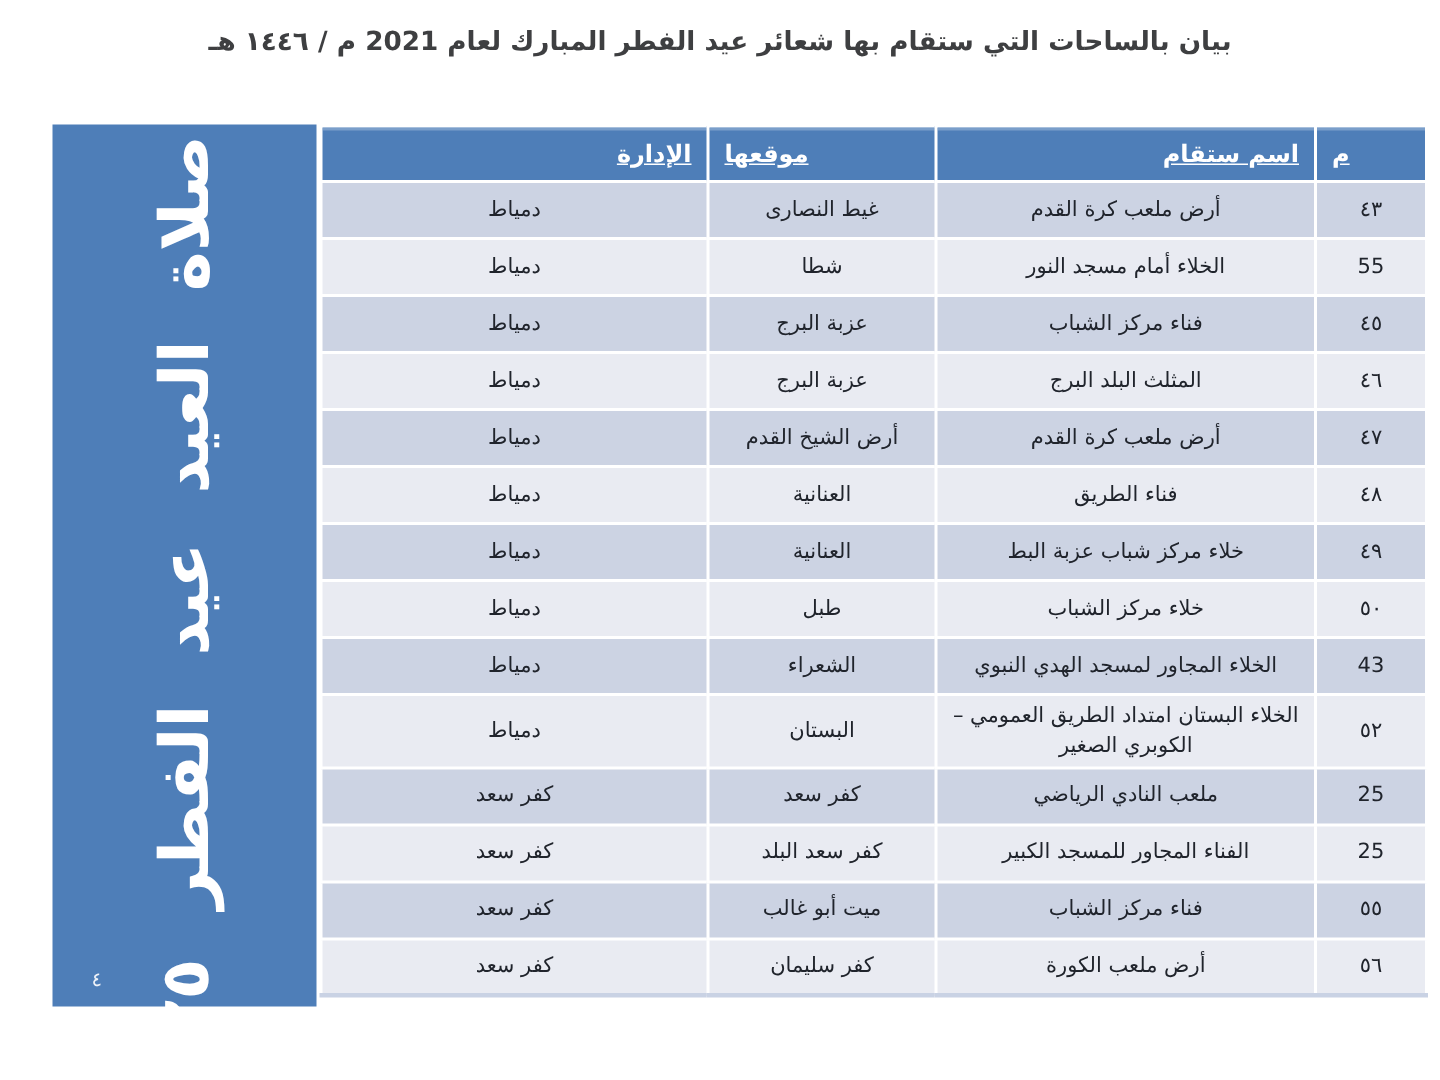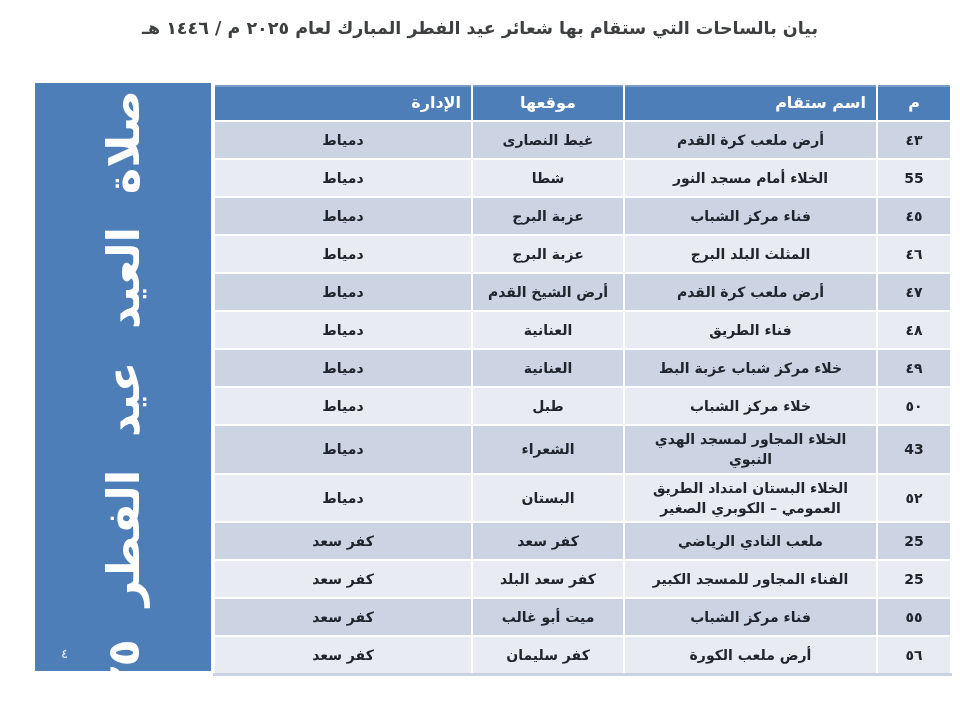--- a/index.html
+++ b/index.html
@@ -72,52 +72,52 @@
     direction: rtl;
   }
   col.c-num   { width: 74px;  }
   col.c-name  { width: 253px; }
   col.c-loc   { width: 152px; }
   col.c-admin { width: 258px; }
 
   th, td {
     border: 2px solid #ffffff;
     vertical-align: middle;
-    font-weight: bold;
   }
   thead th {
     background: var(--accent, #4e7eb8);
     color: var(--header_text, #ffffff);
     font-size: 16px;
     font-weight: bold;
     height: 37px;
     padding: 2px 10px;
     box-shadow: inset 0 2px 0 rgba(255,255,255,0.25);
+    text-decoration: underline;
   }
   th.align-right { text-align: right; }
-  th.align-center { text-align: center; }
+  th.align-center { text-align: left; }
 
   tbody td {
     font-size: 14px;
     color: var(--body_text, #20242c);
     text-align: center;
     height: 38px;
     padding: 3px 8px;
     line-height: 1.45;
   }
   tbody tr:nth-child(odd)  td { background: var(--band_dark, #ccd3e3); }
   tbody tr:nth-child(even) td { background: var(--band_light, #e9ebf2); }
   tbody tr:last-child td { border-bottom: 3px solid var(--table_edge, #c9d2e4); }
 </style>
 </head>
 <body>
 
 <div class="slide">
 
-  <div class="slide-title">بيان بالساحات التي ستقام بها شعائر عيد الفطر المبارك لعام ٢٠٢٥ م / ١٤٤٦ هـ</div>
+  <div class="slide-title">بيان بالساحات التي ستقام بها شعائر عيد الفطر المبارك لعام 2021 م / ١٤٤٦ هـ</div>
 
   <div class="sidebar">
     <div class="sidebar-text">صلاة العيد عيد الفطر ٢٠٢٥</div>
     <div class="page-number">٤</div>
   </div>
 
   <div class="table-wrap">
     <table>
       <colgroup>
         <col class="c-num">

